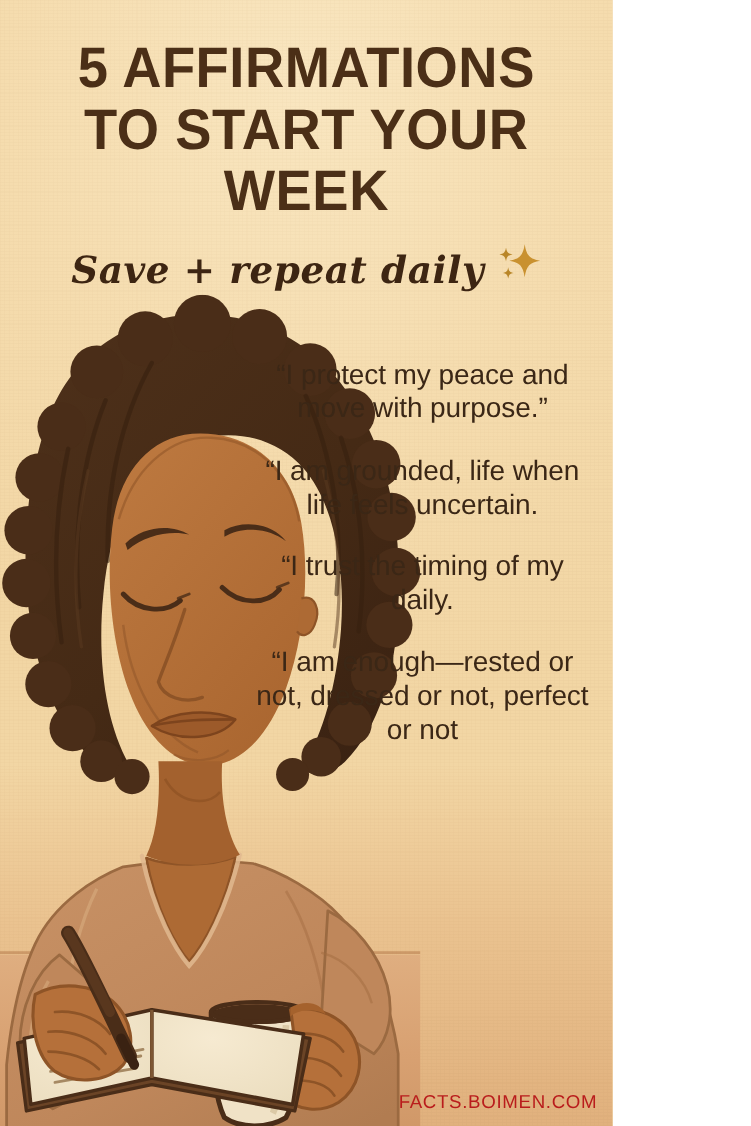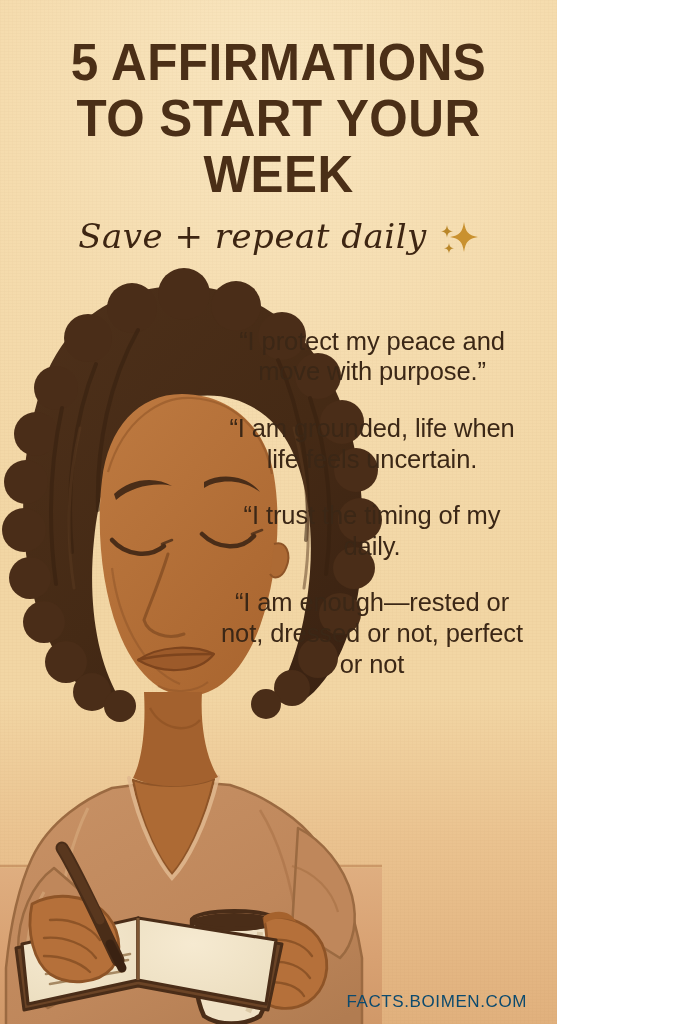--- a/index.html
+++ b/index.html
@@ -56,59 +56,60 @@
     font-size: 52px;
     line-height: 1.08;
     letter-spacing: 0.5px;
     font-family: "Liberation Sans", sans-serif;
     text-transform: uppercase;
     transform: scaleX(.95);
   }
   .subtitle-row {
     margin-top: 16px;
     display: flex;
-    align-items: flex-start;
+    align-items: flex-end;
     justify-content: center;
     gap: 10px;
+    font-weight: bold;
   }
   .subtitle {
     color: #3d2512;
     font-family: "DejaVu Serif", serif;
     font-style: italic;
     font-size: 34px;
     line-height: 1.1;
     letter-spacing: .5px;
   }
   .sparkle { display: block; }
 
   
   .quotes {
     position: absolute;
     top: 300px;
-    right: 26px;
+    right: 14px;
     width: 318px;
     z-index: 7;
     text-align: center;
     margin-left: 20px;
   }
   .quote {
     color: #3b2716;
     font-size: 25.5px;
     line-height: 1.21;
     letter-spacing: -.1px;
     margin-bottom: 23px;
   }
   .quote:last-child { margin-bottom: 0; }
 
   
   .footer {
     position: absolute;
-    right: 30px;
+    right: 14px;
     bottom: 12px;
-    color: #0c4a6e;
+    color: #b91c1c;
     font-size: 17px;
     letter-spacing: .6px;
     z-index: 9;
   }
 
   
   .illustration {
     position: absolute;
     left: -8px;
     top: 268px;

